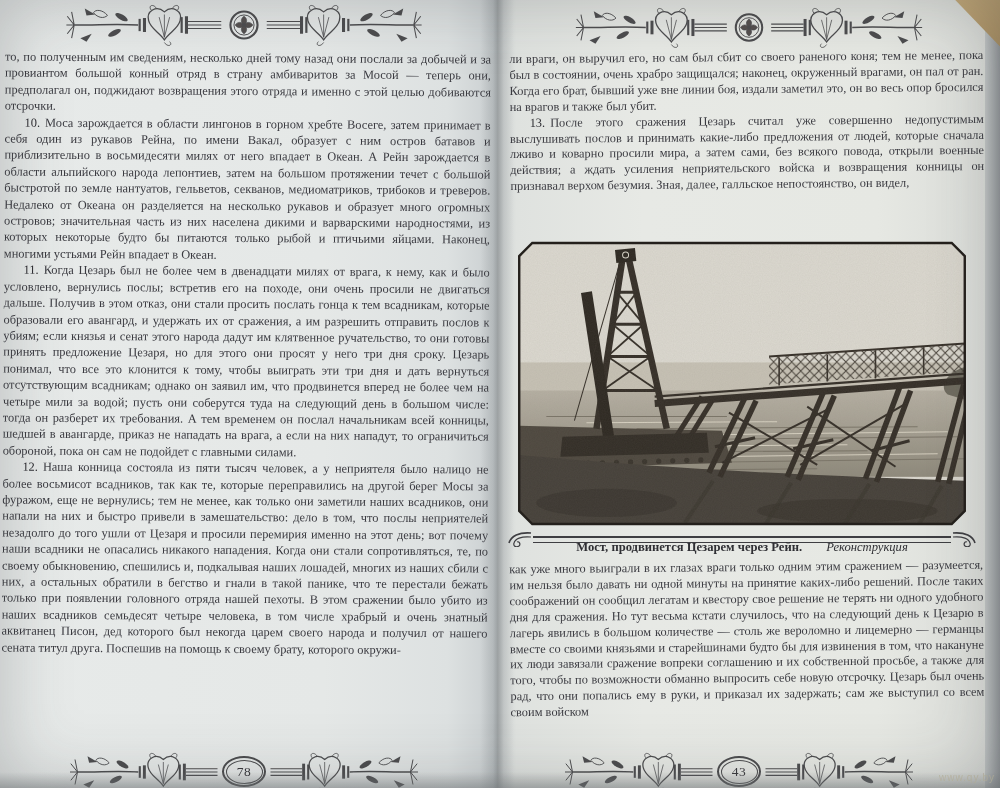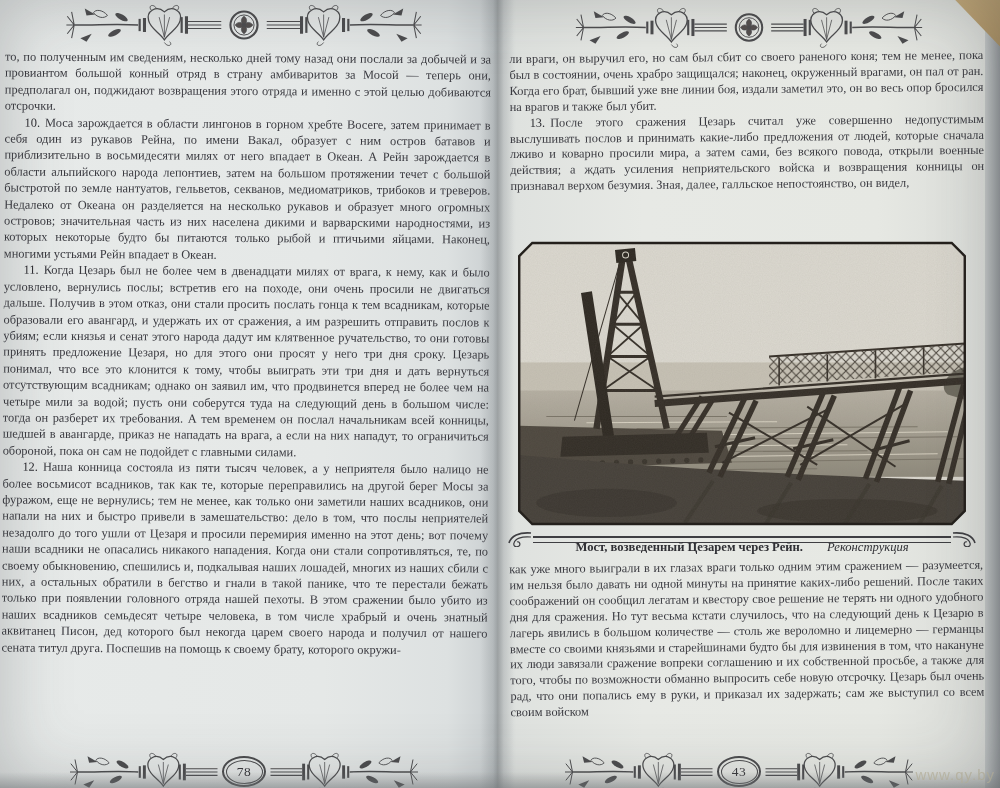--- a/index.html
+++ b/index.html
@@ -39,21 +39,21 @@
   .caption i{margin-left:21px;}
   .footer-orn{position:absolute;top:744px;display:flex;align-items:center;justify-content:center;width:400px;}
   .page-left .footer-orn{left:44px;}
   .page-right .footer-orn{left:42px;}
   .mirror{transform:scaleX(-1);}
   .oval{position:relative;width:40px;height:27px;border:2.3px solid #4c4c4e;border-radius:50%;
         display:flex;align-items:center;justify-content:center;margin:12px 2px;background:transparent;}
   .oval::after{content:"";position:absolute;inset:1.5px;border:1px solid #4c4c4e;border-radius:50%;}
   .pageno{font-size:13.5px;color:#38383c;letter-spacing:.5px;}
   .watermark{position:absolute;right:5px;bottom:5px;font-family:"Liberation Sans",sans-serif;
-     font-size:15px;color:#c5c0ab;opacity:.85;letter-spacing:1px;margin-top:44px;}
+     font-size:10px;color:#c5c0ab;opacity:.85;letter-spacing:1px;margin-top:44px;}
   .hidden-defs{position:absolute;width:0;height:0;overflow:hidden;}
 </style>
 </head>
 <body>
 
 <svg class="hidden-defs" aria-hidden="true">
   <defs>
     <g id="ornHalf" stroke="#4d4d4f" fill="none">
       <path d="M2,20 H40 M2,24 H40 M2,28 H40" stroke-width="1.3"></path>
       <rect x="40" y="14" width="3.5" height="20" fill="#4d4d4f" stroke="none"></rect>
@@ -249,21 +249,21 @@
       <svg width="26" height="16" viewBox="0 0 26 16">
           <use href="#capCurl"></use>
         </svg>
       <div class="rules"></div>
       <svg class="mirror" width="26" height="16" viewBox="0 0 26 16">
           <use href="#capCurl"></use>
         </svg>
     </div>
 
     <div class="caption">
-      <b>Мост, возведенный Цезарем через Рейн.</b>
+      <b>Мост, продвинется Цезарем через Рейн.</b>
       <i>Реконструкция</i>
     </div>
 
     <div class="text-block tb-bottom">
       <p class="cont"><span>как уже много выиграли в их глазах враги только одним этим сражением — разумеется, им нельзя было давать ни одной минуты на принятие каких-либо решений. После таких соображений он сообщил легатам и квестору свое решение не терять ни одного удобного дня для сражения. Но тут весьма кстати случилось, что на следующий день к Цезарю в лагерь явились в большом количестве — столь же вероломно и лицемерно — германцы вместе со своими князьями и старейшинами будто бы для извинения в том, что накануне их люди завязали сражение вопреки соглашению и их собственной просьбе, а также для того, чтобы по возможности обманно выпросить себе новую отсрочку. Цезарь был очень рад, что они попались ему в руки, и приказал их задержать; сам же выступил со всем своим войском</span></p>
     </div>
 
     <div class="footer-orn">
       <svg class="mirror" width="150" height="40" viewBox="0 0 178 48">
           <use href="#ornHalf"></use>

